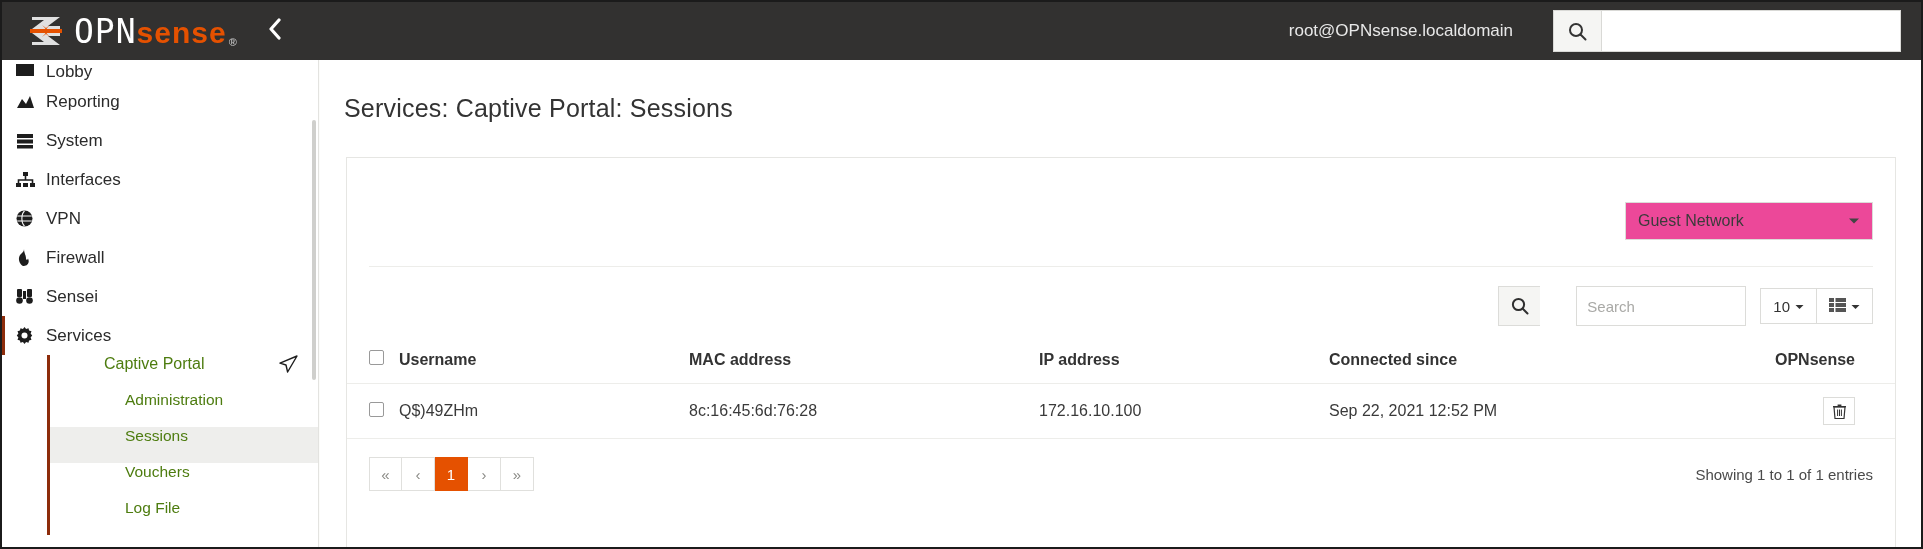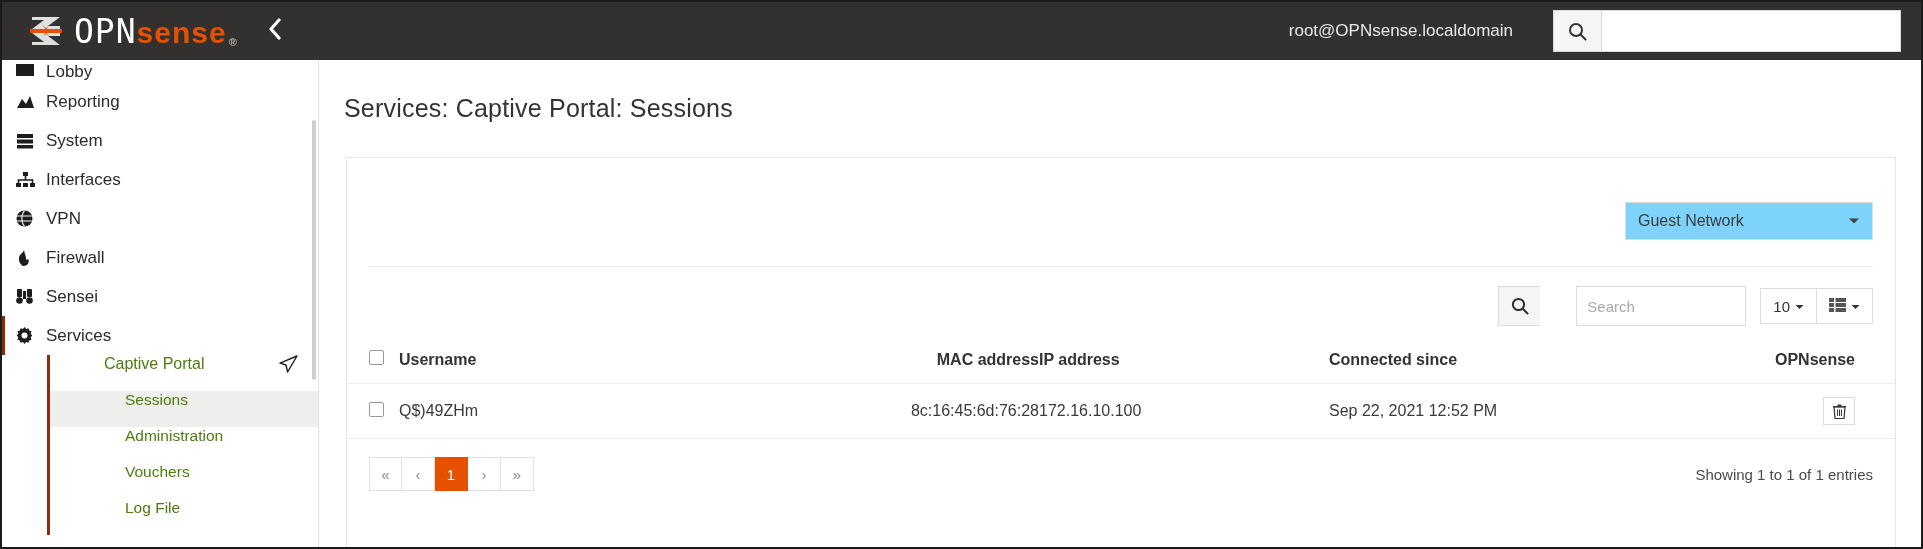--- a/index.html
+++ b/index.html
@@ -113,21 +113,21 @@
     background: #ffffff;
     height: 420px;
     position: relative;
   }
   .panel-topzone { height: 44px; }
   .selector-row {
     display: flex; justify-content: flex-end; padding-right: 22px;
   }
   .network-select {
     width: 248px; height: 38px;
-    border: 1px solid #dcdcd9; background: #7dd3fc;
+    border: 1px solid #dcdcd9; background: #ec4899;
     display: flex; align-items: center;
     padding: 12px 12px; font-size: 16px; color: #3b3b3b;
     cursor: pointer;
   }
   .network-select .caret { margin-left: auto; color: #444; font-size: 11px; }
 
   .divider-line {
     margin: 26px 22px 0 22px; height: 1px; background: #ededea;
   }
 
@@ -161,21 +161,21 @@
   thead th {
     text-align: left; font-size: 16px; font-weight: bold; color: #333333;
     padding: 10px 0 14px 0; border-bottom: 1px solid #ededea;
   }
   tbody td {
     font-size: 16px; color: #3a3a3a; padding: 13px 0 13px 0;
     border-bottom: 1px solid #ededea;
   }
   .col-check { width: 52px; padding-left: 22px !important; }
   .col-user { width: 290px; }
-  .col-mac  { width: 350px; text-align: right; }
+  .col-mac  { width: 350px; }
   .col-ip   { width: 290px; }
   .col-conn { width: 380px; }
   .col-cmd  { text-align: right; padding-right: 40px !important; }
   th.col-cmd { text-align: right; }
   .chk {
     width: 15px; height: 15px; border: 1px solid #999; background: #fff;
     display: inline-block; cursor: pointer; border-radius: 2px;
   }
   .trash-btn {
     display: inline-flex; align-items: center; justify-content: center;
@@ -330,26 +330,26 @@
 
     <div class="nav-sub bordered">
       <span>Captive Portal</span>
       <span class="send-ico">
         <svg width="19" height="18" viewBox="0 0 19 18">
             <path d="M18 1 L1 8.2 L7 10 L8.6 17 Z" stroke="#1d1d1d" stroke-width="1.4" fill="none" stroke-linejoin="round"></path>
           </svg>
       </span>
     </div>
 
+    <div class="nav-sub lvl2 bordered">
+      <span>Administration</span>
+    </div>
+
     <div class="nav-sub lvl2 bordered selected">
       <span>Sessions</span>
-    </div>
-
-    <div class="nav-sub lvl2 bordered">
-      <span>Administration</span>
     </div>
 
     <div class="nav-sub lvl2 bordered">
       <span>Vouchers</span>
     </div>
 
     <div class="nav-sub lvl2 bordered">
       <span>Log File</span>
     </div>
 

